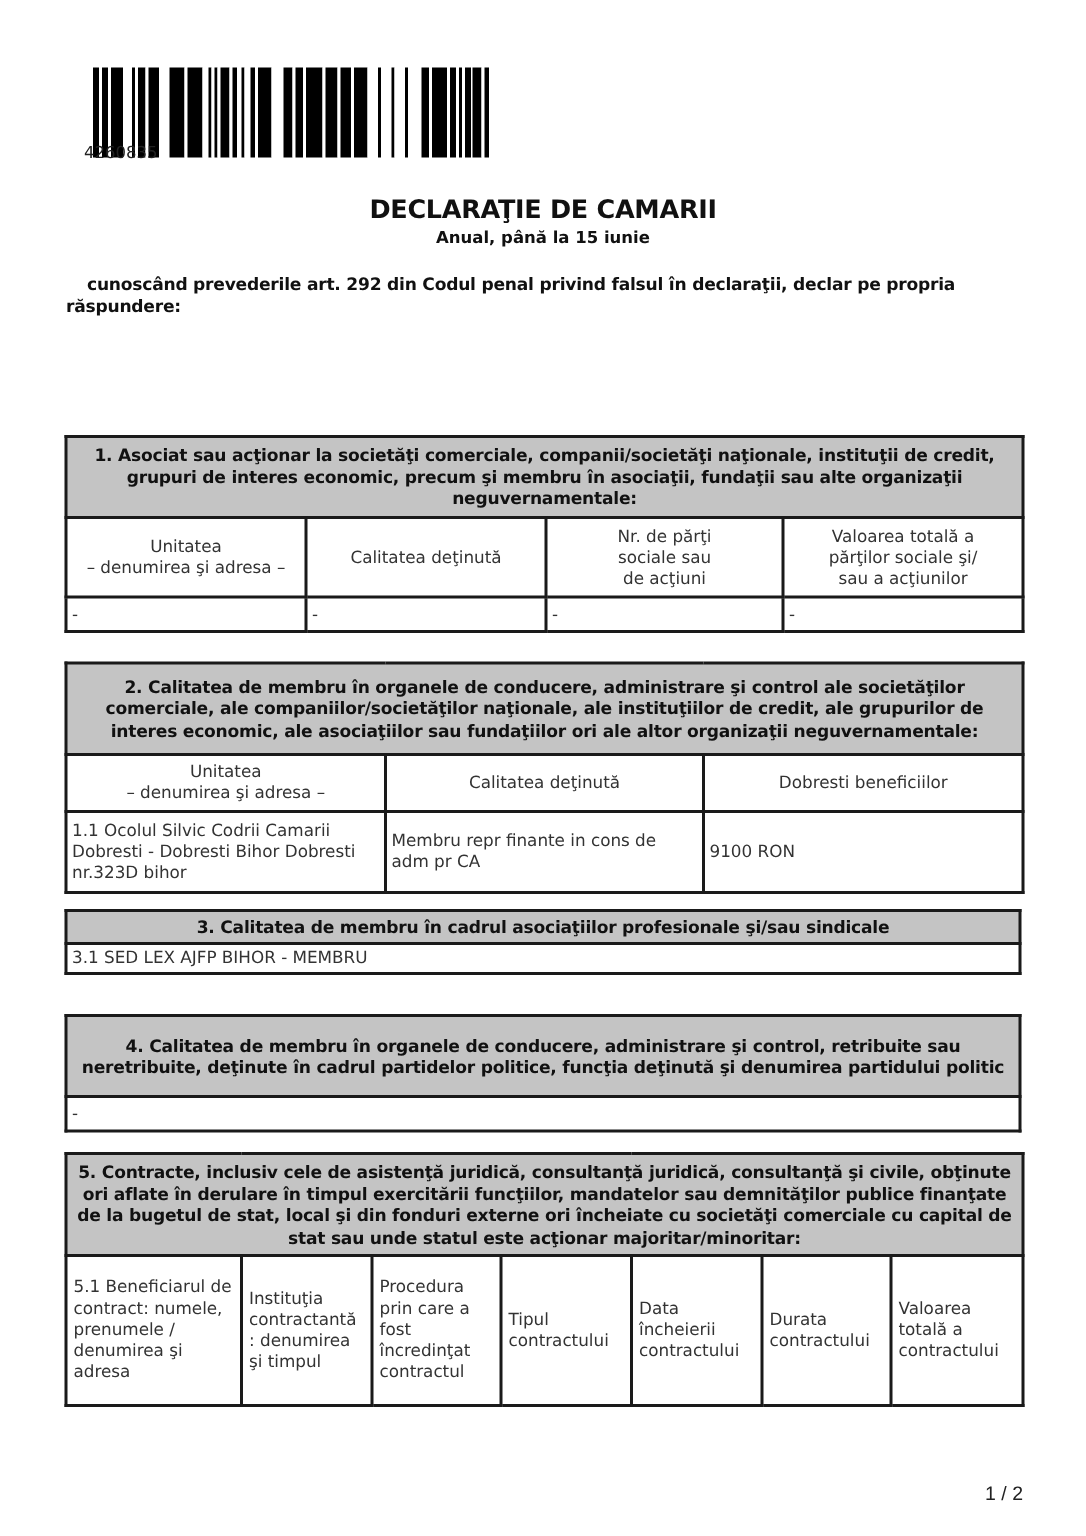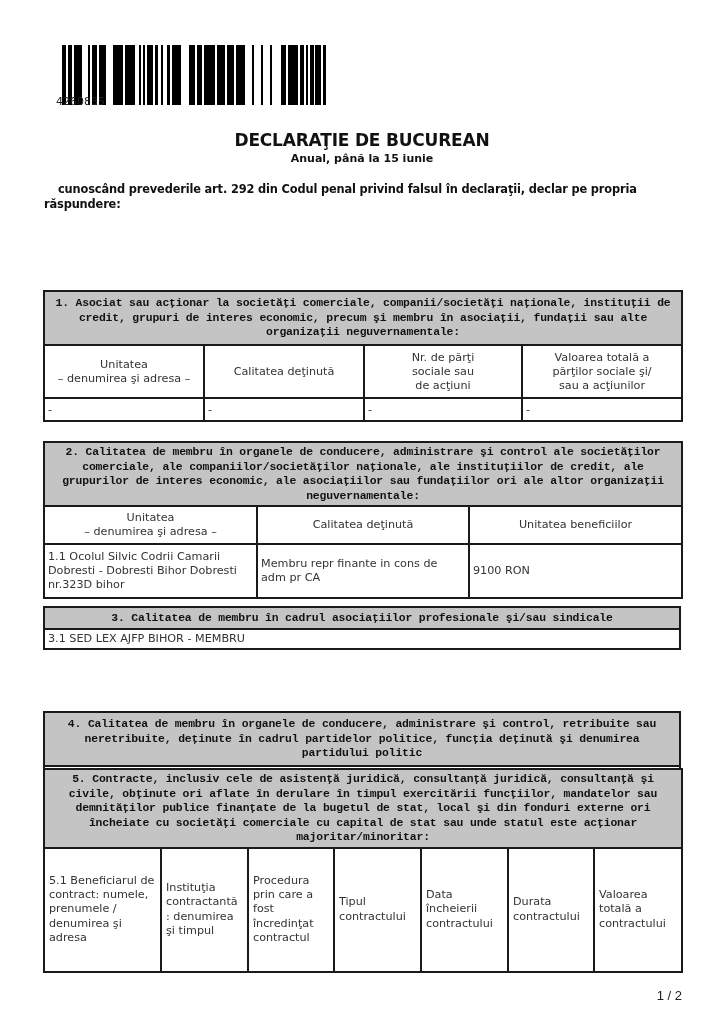--- a/index.html
+++ b/index.html
@@ -44,21 +44,20 @@
     vertical-align: middle;
   }
   table.sec th.head {
     background: #c4c4c4;
     font-weight: bold;
     text-align: center;
     font-size: 11.4px;
     line-height: 14.5px;
     padding: 2px 4px 2px 4px;
     letter-spacing: -0.15px;
-    font-family: Liberation Mono, monospace;
   }
   table.sec td.colh {
     text-align: center;
     font-weight: normal;
     color: #333;
     line-height: 14px;
     padding: 2px 3px;
   }
   table.sec td.val {
     text-align: left;
@@ -135,21 +134,21 @@
     <span style="width: 2px; background: rgb(0, 0, 0);"></span>
     <span style="width: 2px; background: rgb(255, 255, 255);"></span>
     <span style="width: 4px; background: rgb(0, 0, 0);"></span>
     <span style="width: 1px; background: rgb(255, 255, 255);"></span>
     <span style="width: 6px; background: rgb(0, 0, 0);"></span>
     <span style="width: 2px; background: rgb(255, 255, 255);"></span>
     <span style="width: 3px; background: rgb(0, 0, 0);"></span>
   </div>
 <div class="barcode-number">4260835</div>
 
-<div class="title">DECLARAŢIE DE BUCUREAN</div>
+<div class="title">DECLARAŢIE DE CAMARII</div>
 <div class="subtitle">Anual, până la 15 iunie</div>
 
 <div class="intro">
   <p>cunoscând prevederile art. 292 din Codul penal privind falsul în declaraţii, declar pe propria răspundere:</p>
 </div>
 
 <table class="sec" style="top:290px;">
   <colgroup>
       <col style="width:160px">
       <col style="width:160px">
@@ -187,42 +186,42 @@
       <col style="width:213px">
     </colgroup>
   <tbody>
       <tr>
         <th class="head" colspan="3" style="height:61px">2. Calitatea de membru în organele de conducere, administrare şi control ale societăţilor comerciale, ale companiilor/societăţilor naţionale, ale instituţiilor de credit, ale grupurilor de interes economic, ale asociaţiilor sau fundaţiilor ori ale altor organizaţii neguvernamentale:</th>
       </tr>
   <tr style="height:38px">
     <td class="colh" style="white-space:pre-line">Unitatea
 – denumirea şi adresa –</td>
     <td class="colh">Calitatea deţinută</td>
-    <td class="colh">Unitatea beneficiilor</td>
+    <td class="colh">Dobresti beneficiilor</td>
   </tr>
   <tr style="height:54px">
     <td class="val">1.1 Ocolul Silvic Codrii Camarii Dobresti - Dobresti Bihor Dobresti nr.323D bihor</td>
     <td class="val">Membru repr finante in cons de adm pr CA</td>
     <td class="val">9100 RON</td>
   </tr>
 </tbody>
   </table>
 
 <table class="sec" style="top:606px;">
   <tbody>
       <tr>
         <th class="head" style="height:22px">3. Calitatea de membru în cadrul asociaţiilor profesionale şi/sau sindicale</th>
       </tr>
   <tr style="height:18px">
     <td class="val">3.1 SED LEX AJFP BIHOR - MEMBRU</td>
   </tr>
 </tbody>
   </table>
 
-<table class="sec" style="top:711px;border-radius:18px;">
+<table class="sec" style="top:676px;border-radius:18px;">
   <tbody>
       <tr>
         <th class="head" style="height:54px">4. Calitatea de membru în organele de conducere, administrare şi control, retribuite sau neretribuite,  deţinute în cadrul partidelor politice, funcţia deţinută şi denumirea  partidului politic</th>
       </tr>
   <tr style="height:23px">
     <td class="val">-</td>
   </tr>
 </tbody>
   </table>
 
@@ -233,21 +232,21 @@
       <col style="width:86px">
       <col style="width:87px">
       <col style="width:87px">
       <col style="width:86px">
       <col style="width:88px">
   </colgroup>
   <tbody>
       <tr>
         <th class="head" colspan="7" style="height:68px">5. Contracte, inclusiv cele de asistenţă juridică, consultanţă juridică, consultanţă şi civile, obţinute ori aflate în derulare în timpul exercitării funcţiilor, mandatelor sau demnităţilor publice finanţate de la bugetul de stat, local şi din fonduri externe ori încheiate cu societăţi comerciale cu capital de stat sau unde statul este acţionar majoritar/minoritar:</th>
       </tr>
-  <tr style="height:124px">
+  <tr style="height:100px">
     <td class="colh5">5.1 Beneficiarul de contract: numele, prenumele / denumirea şi adresa</td>
     <td class="colh5">Instituţia contractantă : denumirea şi timpul</td>
     <td class="colh5">Procedura prin care a fost încredinţat contractul</td>
     <td class="colh5">Tipul contractului</td>
     <td class="colh5">Data încheierii contractului</td>
     <td class="colh5">Durata contractului</td>
     <td class="colh5">Valoarea totală a contractului</td>
   </tr>
 </tbody>
   </table>

